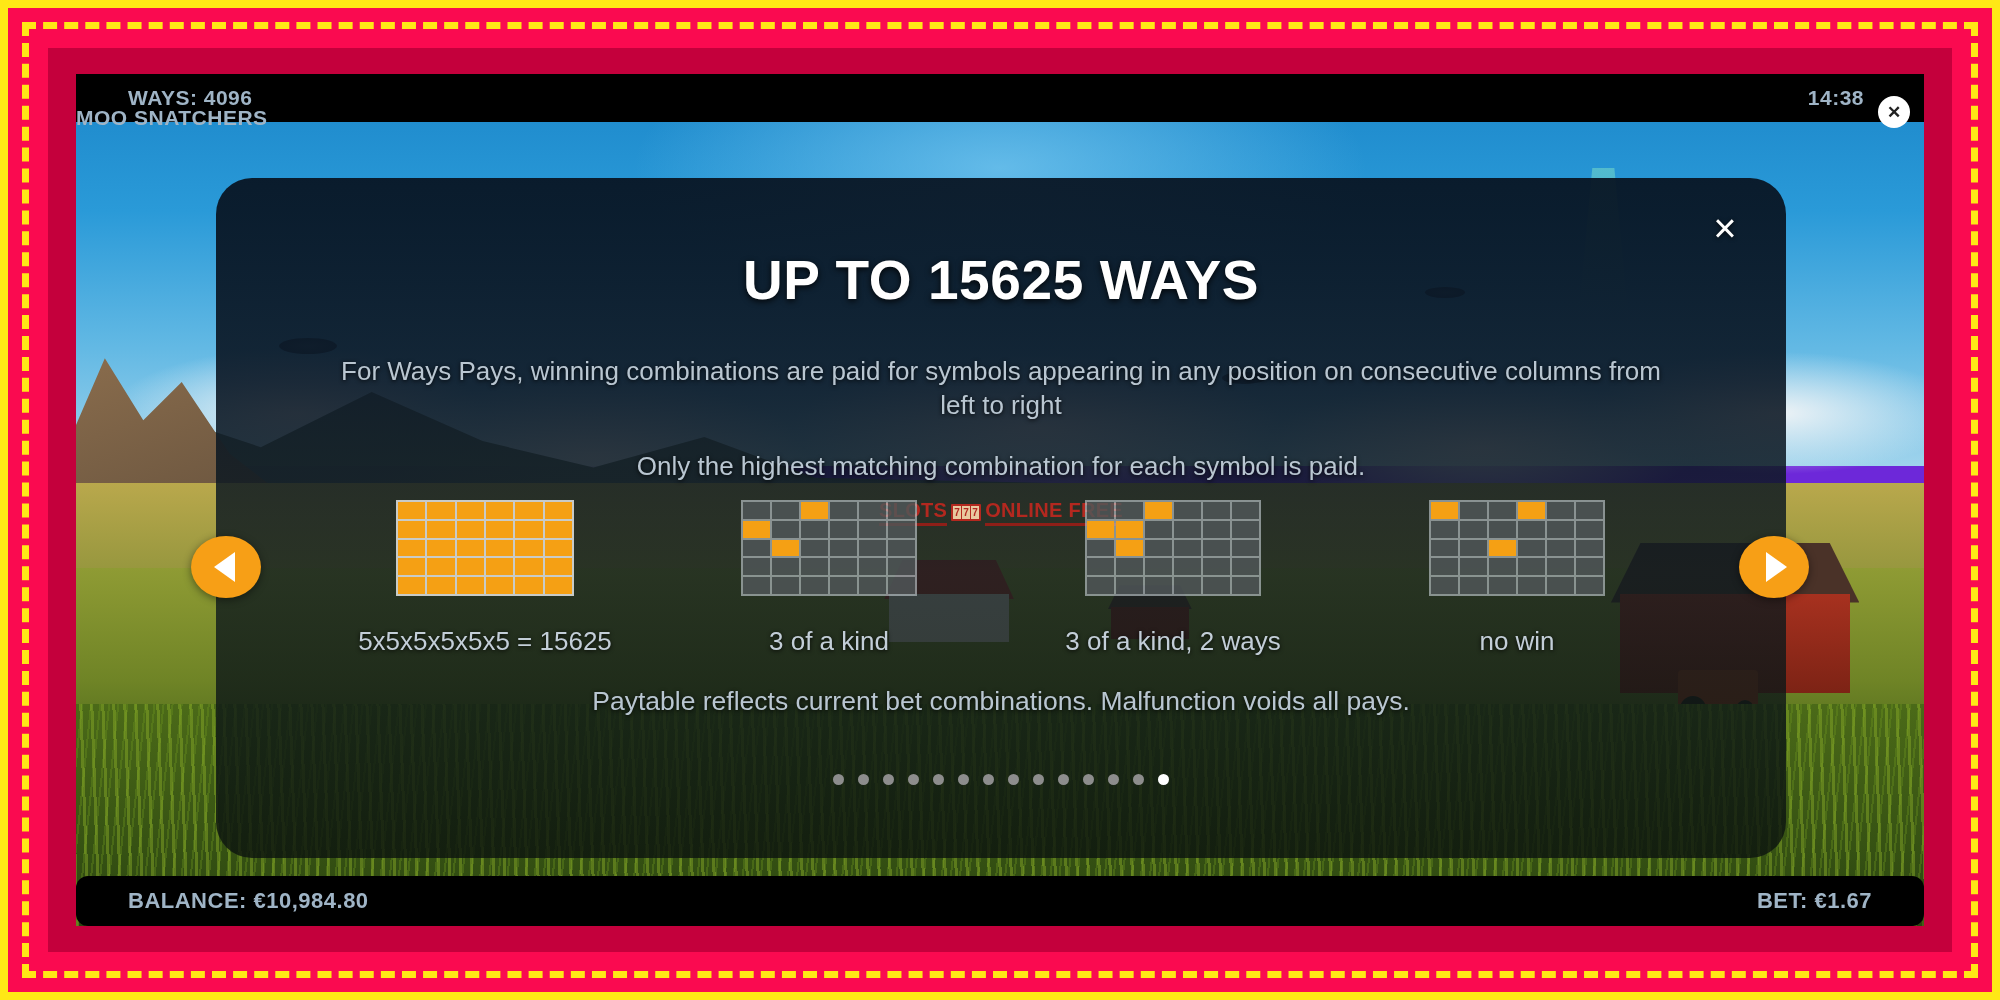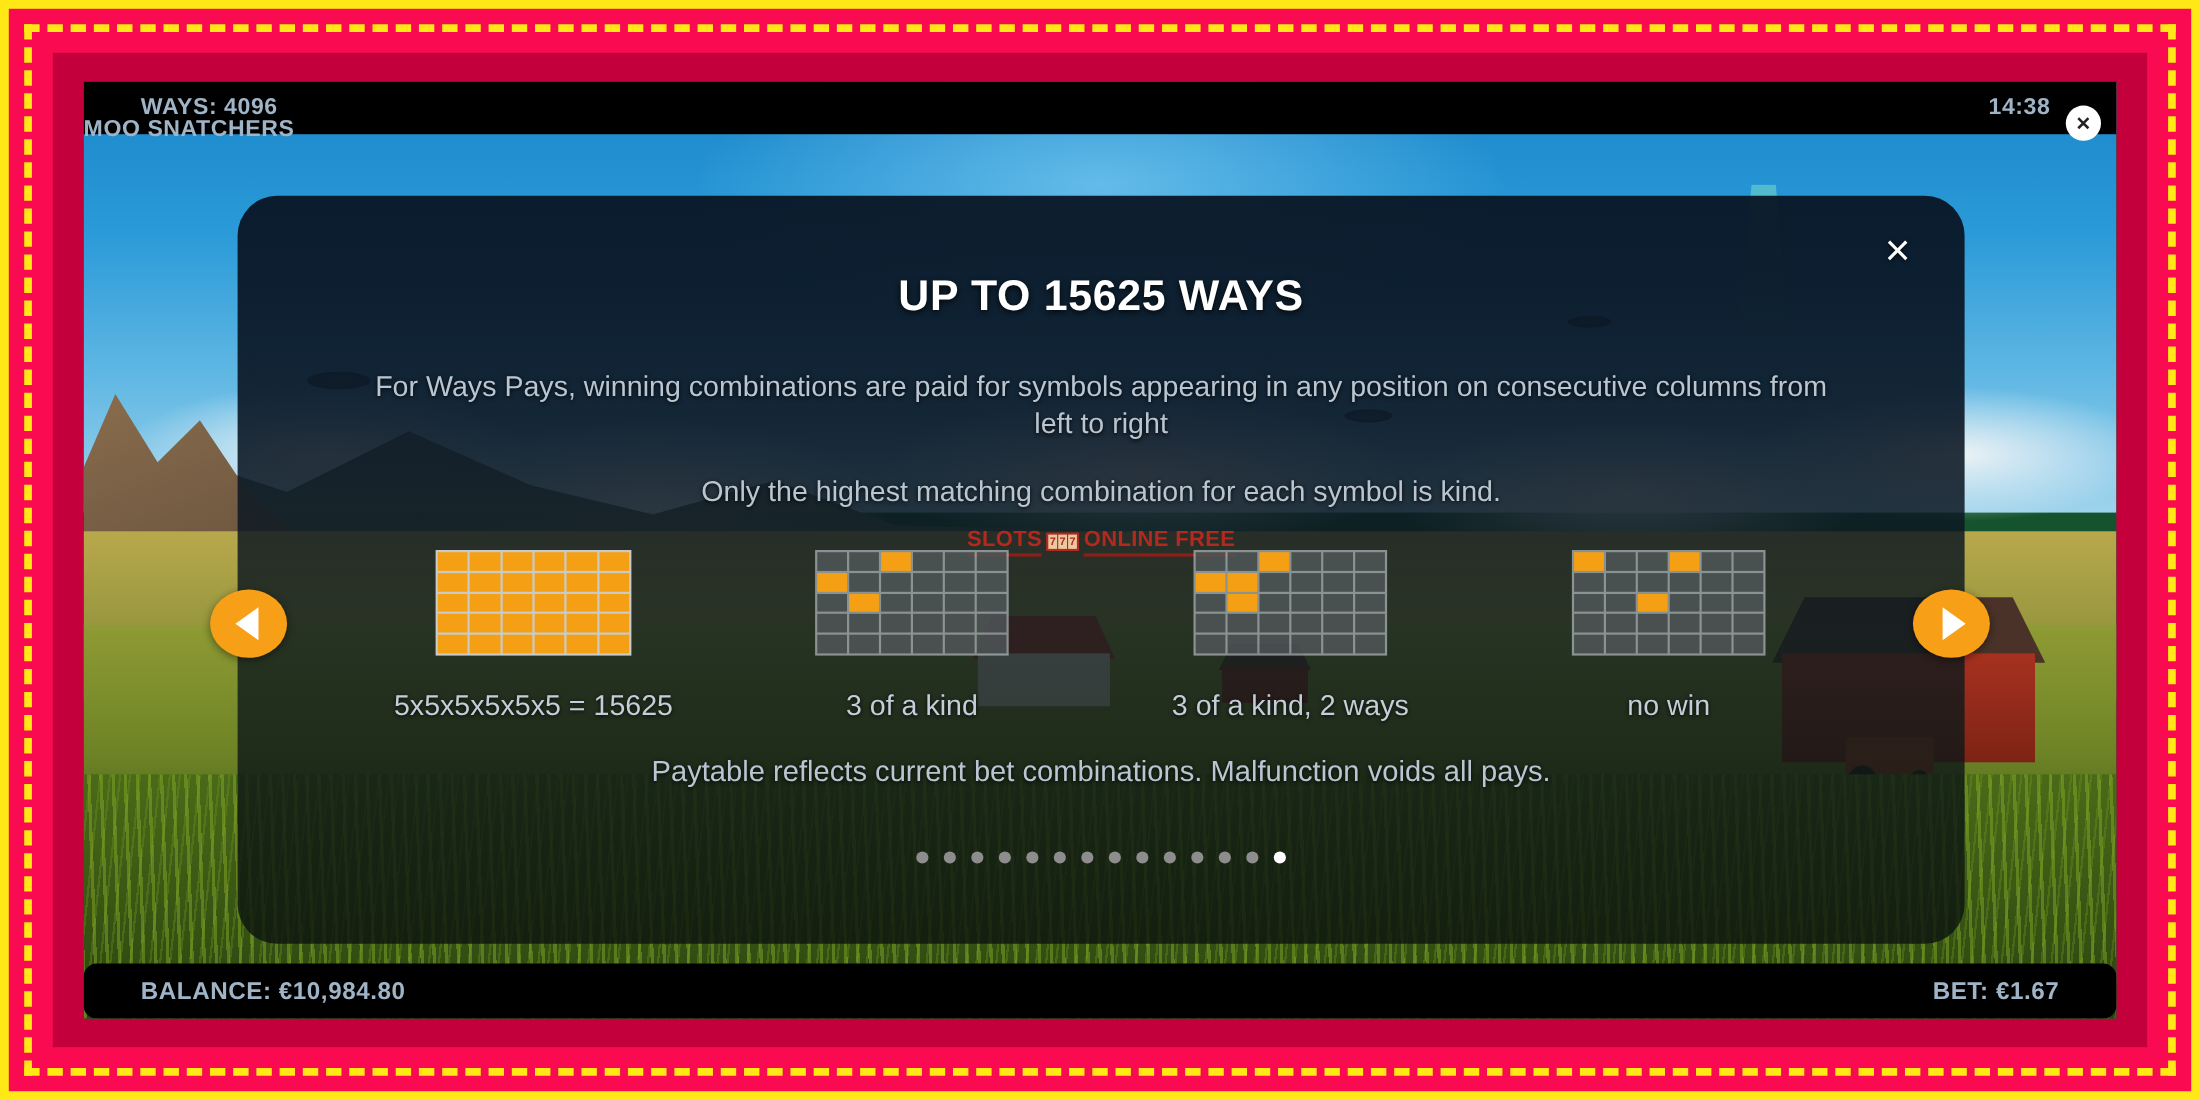--- a/index.html
+++ b/index.html
@@ -45,21 +45,21 @@
     width: 1904px; height: 904px;
     background: #c4003c;
   }
 
   
   #game {
     position: absolute;
     left: 76px; top: 74px;
     width: 1848px; height: 852px;
     overflow: hidden;
-    background: #14532d;
+    background: #6d28d9;
   }
 
   
   #scene { position: absolute; inset: 0; }
   .sky {
     position: absolute; left: 0; top: 0; width: 100%; height: 46%;
     background: linear-gradient(180deg, #1b86c9 0%, #2a9ad8 35%, #63b9e4 70%, #9ed3ec 100%);
   }
   .sky-glow {
     position: absolute; left: 30%; top: -6%; width: 40%; height: 34%;
@@ -210,21 +210,21 @@
     width: 46px; height: 46px;
     color: #fff; font-size: 40px; line-height: 44px; font-weight: 300;
     text-align: center; cursor: pointer;
     text-shadow: 0 1px 4px rgba(0,0,0,.8);
   }
 
   #modal-title {
     margin-top: 70px;
     text-align: center;
     color: #fff;
-    font-size: 39px;
+    font-size: 55px;
     font-weight: bold;
     letter-spacing: .6px;
     text-shadow: 0 2px 6px rgba(0,0,0,.85);
   }
 
   .para {
     text-align: center;
     color: #b9c6d1;
     font-size: 26px;
     line-height: 1.32;
@@ -369,21 +369,21 @@
       <span class="right">14:38</span>
     </div>
     <div id="win-close">✕</div>
 
     <div id="modal">
       <div id="modal-close">×</div>
 
       <div id="modal-title">UP TO 15625 WAYS</div>
 
       <div id="para1" class="para">For Ways Pays, winning combinations are paid for symbols appearing in any position on consecutive columns from left to right</div>
-      <div id="para2" class="para">Only the highest matching combination for each symbol is kind.</div>
+      <div id="para2" class="para">Only the highest matching combination for each symbol is paid.</div>
 
       <div id="watermark">
         <span class="wm-text">SLOTS</span>
         <span class="wm-reels">
           <span>7</span>
           <span>7</span>
           <span>7</span>
         </span>
         <span class="wm-text">ONLINE FREE</span>
       </div>

